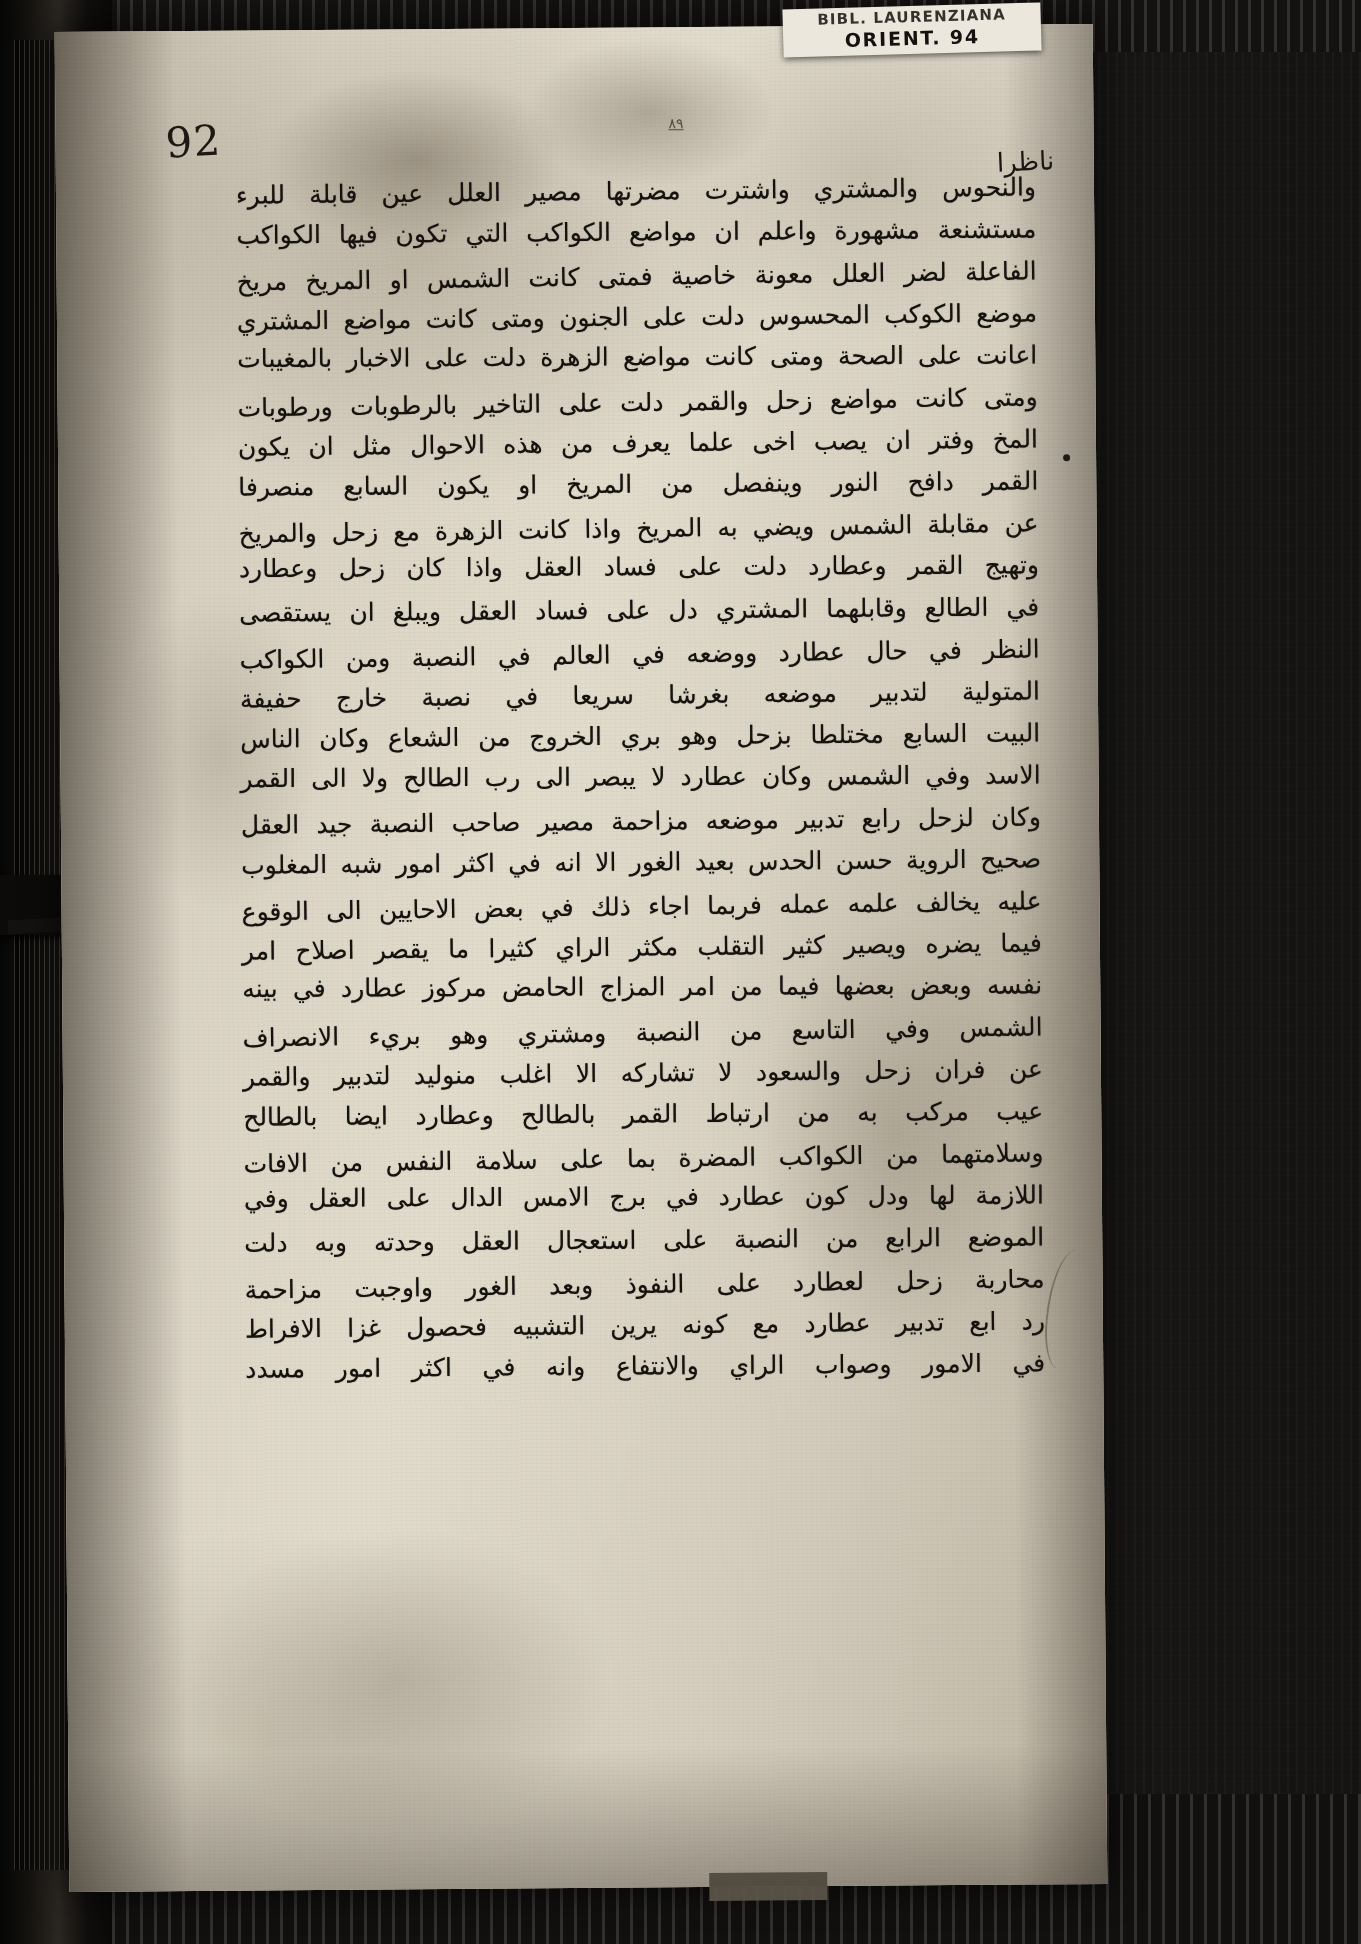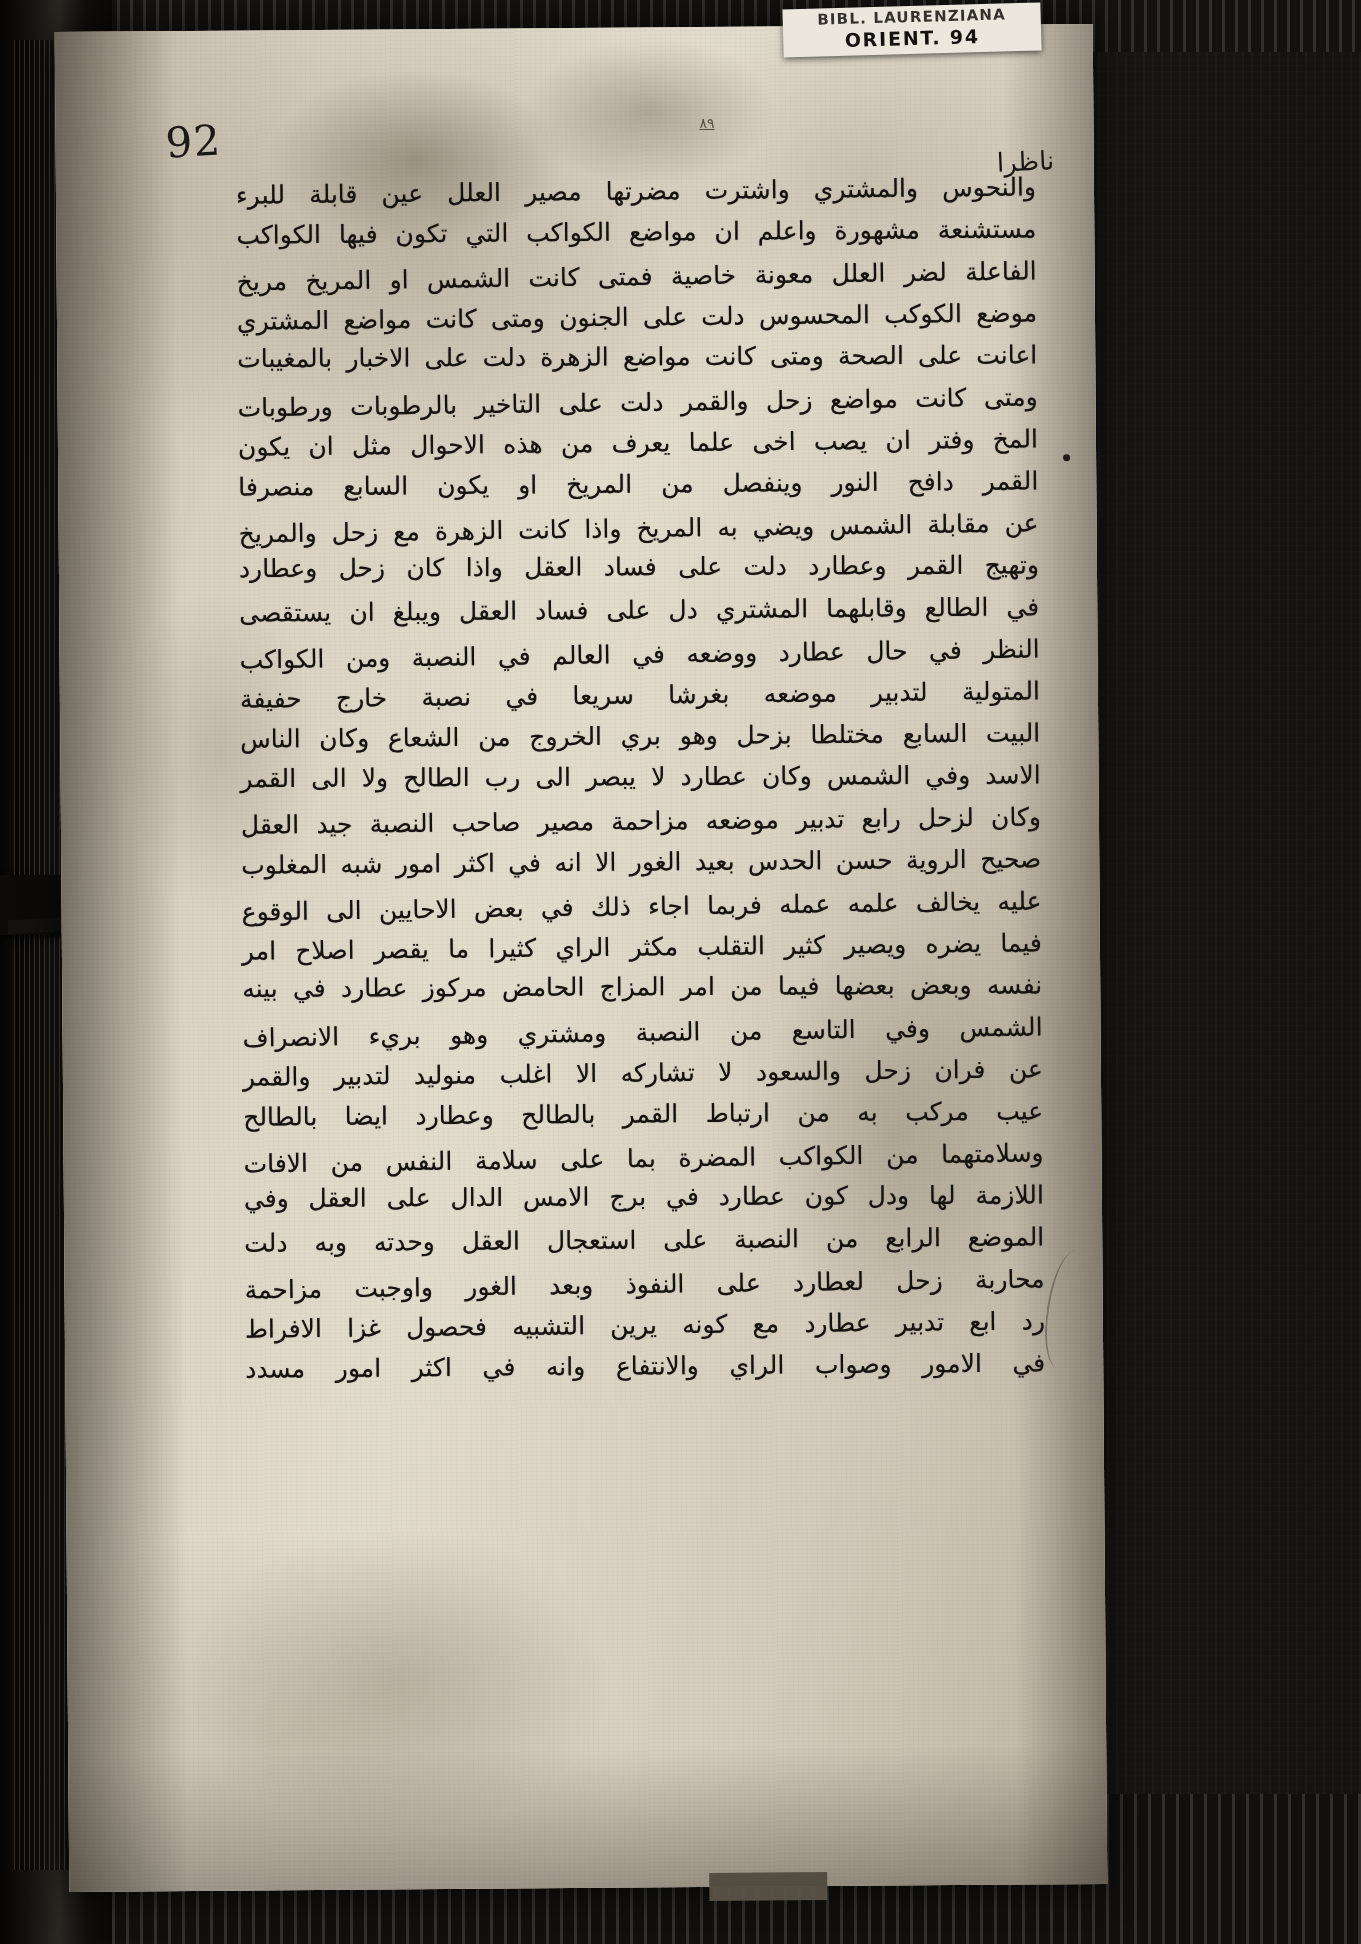--- a/index.html
+++ b/index.html
@@ -198,21 +198,21 @@
     top: 122px;
     font-size: 26px;
     color: #191512;
     direction: rtl;
     font-family: "DejaVu Sans", sans-serif;
     transform: rotate(-2deg);
   }
   .tiny-marks {
     position: absolute;
     top: 88px;
-    left: 644px;
+    left: 613px;
     font-size: 14px;
     color: #3a322a;
     opacity: .8;
     letter-spacing: 28px;
     text-decoration: underline;
   }
 
   
   .textblock {
     position: absolute;

